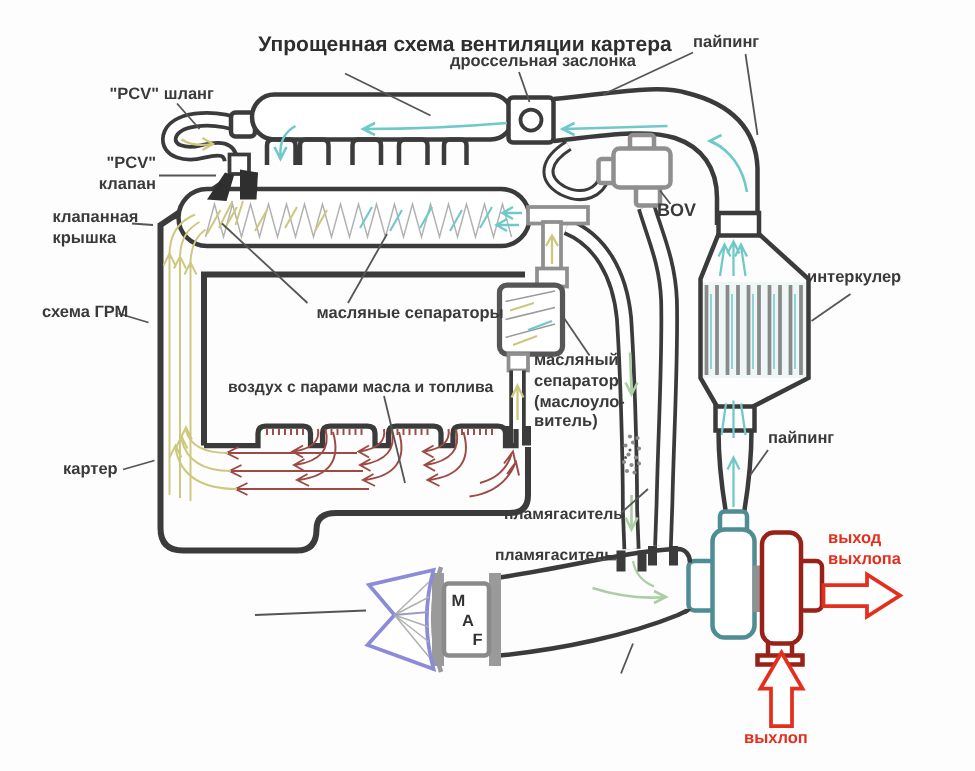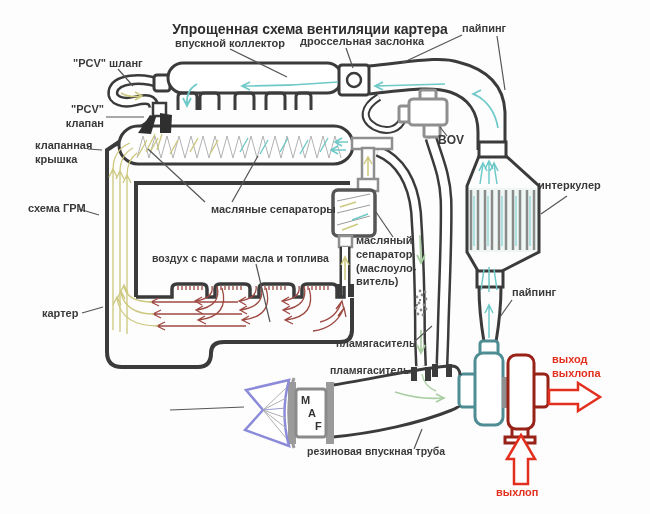--- a/index.html
+++ b/index.html
@@ -237,38 +237,36 @@
     <line x1="512" y1="300" x2="500" y2="317"></line>
     <line x1="414" y1="342" x2="432" y2="326"></line>
     <line x1="390" y1="373" x2="411" y2="373"></line>
     <line x1="170" y1="410" x2="244" y2="407"></line>
     <line x1="414" y1="449" x2="422" y2="429"></line>
     <line x1="447" y1="136" x2="440" y2="127"></line>
   </g>
 </svg>
 
   <div id="title">Упрощенная схема вентиляции картера</div>
-  <div class="label" style="left:175px;top:37px;">впускной коллектор</div>
   <div class="label" style="left:300px;top:35px;">дроссельная заслонка</div>
   <div class="label" style="left:462px;top:22px;">пайпинг</div>
   <div class="label" style="left:73px;top:57px;">"PCV" шланг</div>
   <div class="label" style="left:52px;top:103px;width:52px;text-align:right;">"PCV"
 клапан</div>
   <div class="label" style="left:35px;top:139px;">клапанная
 крышка</div>
   <div class="label" style="left:28px;top:202px;">схема ГРМ</div>
   <div class="label" style="left:163px;top:203px;margin-left:48px;">масляные сепараторы</div>
   <div class="label small" style="left:152px;top:252px;">воздух с парами масла и топлива</div>
   <div class="label" style="left:42px;top:307px;">картер</div>
   <div class="label" style="left:356px;top:234px;">масляный
 сепаратор
 (маслоуло-
 витель)</div>
   <div class="label" style="left:438px;top:133px;font-size:12px;">BOV</div>
   <div class="label" style="left:538px;top:179px;">интеркулер</div>
   <div class="label" style="left:512px;top:286px;">пайпинг</div>
   <div class="label small" style="left:336px;top:337px;">пламягаситель</div>
   <div class="label small" style="left:330px;top:364px;">пламягаситель</div>
-  <div class="label small" style="left:307px;top:445px;">резиновая впускная труба</div>
   <div class="label red-label" style="left:552px;top:353px;">выход
 выхлопа</div>
   <div class="label red-label" style="left:496px;top:486px;width:50px;">выхлоп</div>
 </div>
 
 </body></html>

